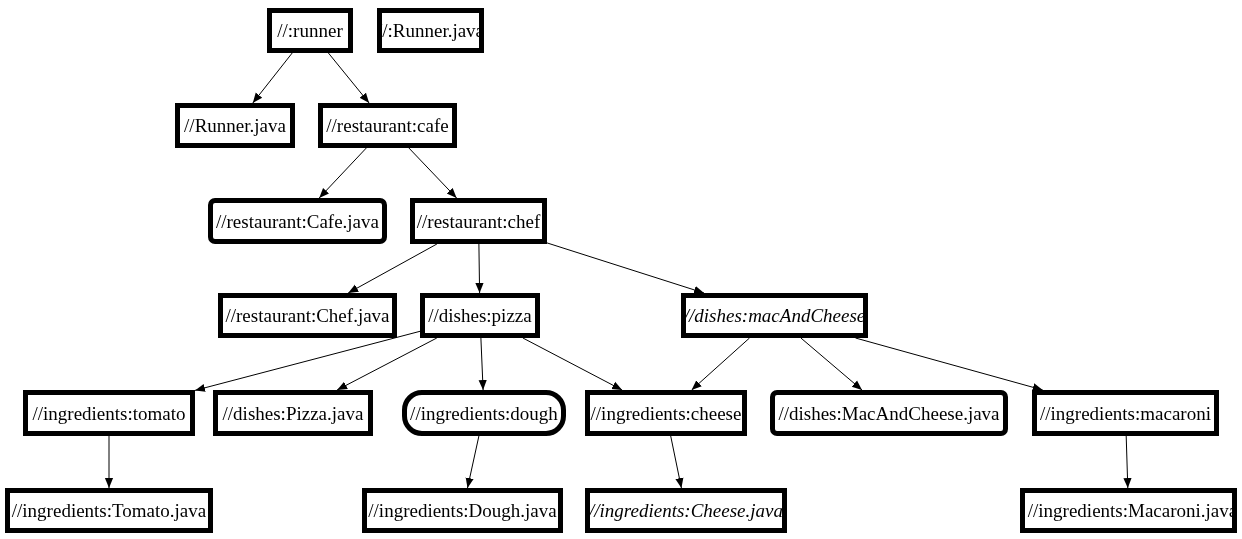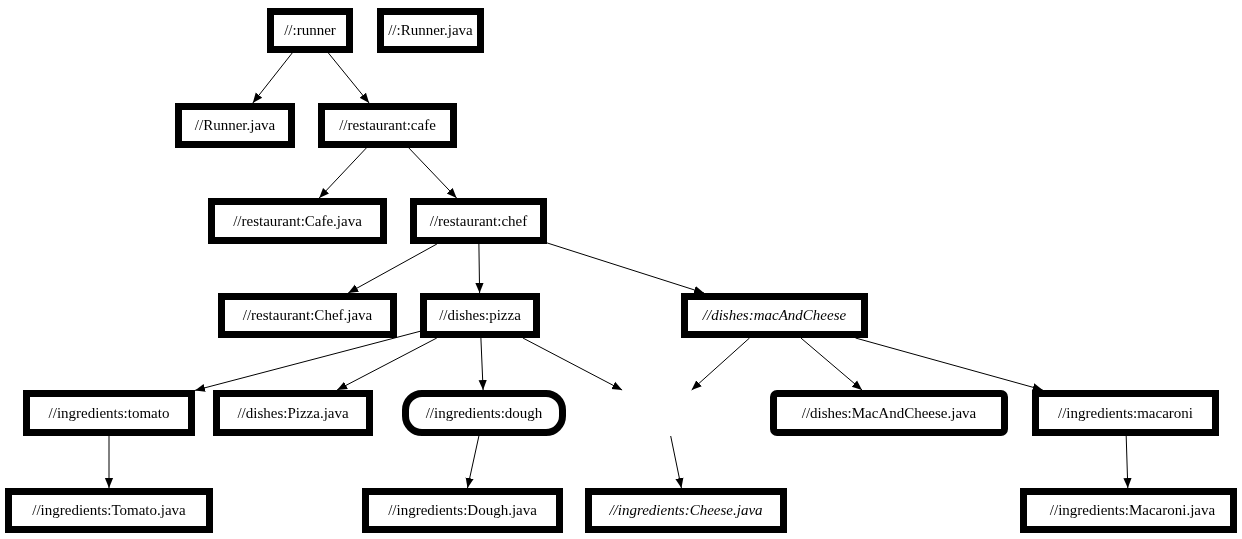--- a/index.html
+++ b/index.html
@@ -11,27 +11,27 @@
     font-family: "Liberation Serif", serif;
   }
   .edge-layer {
     position: absolute;
     left: 0; top: 0;
     width: 1242px; height: 539px;
   }
   .node {
     position: absolute;
     box-sizing: border-box;
-    border: 7px solid #3b82f6;
+    border: 5px solid #3b82f6;
     background: #ffffff;
     color: #000000;
     display: flex;
     align-items: center;
     justify-content: center;
-    font-size: 15px;
+    font-size: 19px;
     line-height: 1;
     white-space: nowrap;
     overflow: hidden;
   }
 </style>
 </head>
 <body>
 
 <div class="canvas" style="background: rgb(255, 255, 255);">
   <svg class="edge-layer" viewBox="0 0 1242 539" width="1242" height="539">
@@ -57,27 +57,28 @@
       <line x1="109.0" y1="436.0" x2="109.0" y2="488.0" stroke="#000000" stroke-width="1" marker-end="url(#arrow)"></line>
       <line x1="478.9" y1="436.0" x2="467.5" y2="488.0" stroke="#000000" stroke-width="1" marker-end="url(#arrow)"></line>
       <line x1="670.7" y1="436.0" x2="681.4" y2="488.0" stroke="#000000" stroke-width="1" marker-end="url(#arrow)"></line>
       <line x1="1126.2" y1="436.0" x2="1127.8" y2="488.0" stroke="#000000" stroke-width="1" marker-end="url(#arrow)"></line>
     </svg>
 
 <div class="node" style="left: 267px; top: 8px; width: 86px; height: 45px; border-color: rgb(0, 0, 0); background: rgb(255, 255, 255); color: rgb(0, 0, 0);">//:runner</div>
     <div class="node" style="left: 377px; top: 8px; width: 107px; height: 45px; border-color: rgb(0, 0, 0); background: rgb(255, 255, 255); color: rgb(0, 0, 0);">//:Runner.java</div>
     <div class="node" style="left: 175px; top: 103px; width: 120px; height: 45px; border-color: rgb(0, 0, 0); background: rgb(255, 255, 255); color: rgb(0, 0, 0);">//Runner.java</div>
     <div class="node" style="left: 318px; top: 103px; width: 139px; height: 45px; border-color: rgb(0, 0, 0); background: rgb(255, 255, 255); color: rgb(0, 0, 0);">//restaurant:cafe</div>
-    <div class="node" style="left: 208px; top: 198px; width: 179px; height: 46px; border-color: rgb(0, 0, 0); background: rgb(255, 255, 255); color: rgb(0, 0, 0);">//restaurant:Cafe.java</div>
+    <div class="node" style="left: 208px; top: 198px; width: 179px; height: 46px; border-color: rgb(0, 0, 0); background: rgb(255, 255, 255); color: rgb(0, 0, 0); border-radius: 7px;">//restaurant:Cafe.java</div>
     <div class="node" style="left: 410px; top: 198px; width: 137px; height: 46px; border-color: rgb(0, 0, 0); background: rgb(255, 255, 255); color: rgb(0, 0, 0);">//restaurant:chef</div>
     <div class="node" style="left: 218px; top: 293px; width: 179px; height: 45px; border-color: rgb(0, 0, 0); background: rgb(255, 255, 255); color: rgb(0, 0, 0);">//restaurant:Chef.java</div>
     <div class="node" style="left: 420px; top: 293px; width: 120px; height: 45px; border-color: rgb(0, 0, 0); background: rgb(255, 255, 255); color: rgb(0, 0, 0);">//dishes:pizza</div>
     <div class="node" style="left: 681px; top: 293px; width: 187px; height: 45px; border-color: rgb(0, 0, 0); background: rgb(255, 255, 255); color: rgb(0, 0, 0); font-style: italic;">//dishes:macAndCheese</div>
     <div class="node" style="left: 23px; top: 390px; width: 172px; height: 46px; border-color: rgb(0, 0, 0); background: rgb(255, 255, 255); color: rgb(0, 0, 0);">//ingredients:tomato</div>
     <div class="node" style="left: 213px; top: 390px; width: 160px; height: 46px; border-color: rgb(0, 0, 0); background: rgb(255, 255, 255); color: rgb(0, 0, 0);">//dishes:Pizza.java</div>
     <div class="node" style="left: 402px; top: 390px; width: 164px; height: 46px; border-color: rgb(0, 0, 0); background: rgb(255, 255, 255); color: rgb(0, 0, 0); border-radius: 20px;">//ingredients:dough</div>
+    <div class="node" style="left: 585px; top: 390px; width: 162px; height: 46px; border-color: rgb(0, 0, 0); background: rgb(255, 255, 255); color: rgb(0, 0, 0);">//ingredients:cheese</div>
     <div class="node" style="left: 770px; top: 390px; width: 238px; height: 46px; border-color: rgb(0, 0, 0); background: rgb(255, 255, 255); color: rgb(0, 0, 0); border-radius: 7px;">//dishes:MacAndCheese.java</div>
     <div class="node" style="left: 1032px; top: 390px; width: 187px; height: 46px; border-color: rgb(0, 0, 0); background: rgb(255, 255, 255); color: rgb(0, 0, 0);">//ingredients:macaroni</div>
     <div class="node" style="left: 5px; top: 488px; width: 208px; height: 45px; border-color: rgb(0, 0, 0); background: rgb(255, 255, 255); color: rgb(0, 0, 0);">//ingredients:Tomato.java</div>
     <div class="node" style="left: 362px; top: 488px; width: 201px; height: 45px; border-color: rgb(0, 0, 0); background: rgb(255, 255, 255); color: rgb(0, 0, 0);">//ingredients:Dough.java</div>
     <div class="node" style="left: 585px; top: 488px; width: 202px; height: 45px; border-color: rgb(0, 0, 0); background: rgb(255, 255, 255); color: rgb(0, 0, 0); font-style: italic;">//ingredients:Cheese.java</div>
     <div class="node" style="left: 1020px; top: 488px; width: 217px; height: 45px; border-color: rgb(0, 0, 0); background: rgb(255, 255, 255); color: rgb(0, 0, 0); padding-left: 8px;">//ingredients:Macaroni.java</div>
   </div>
 
 </body></html>

